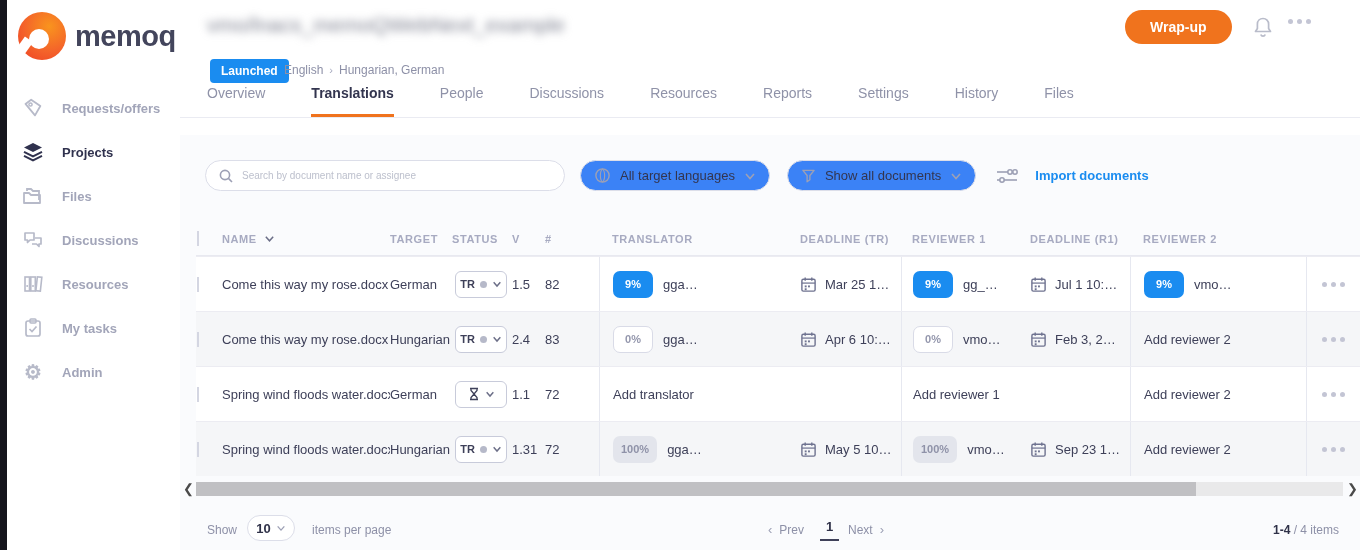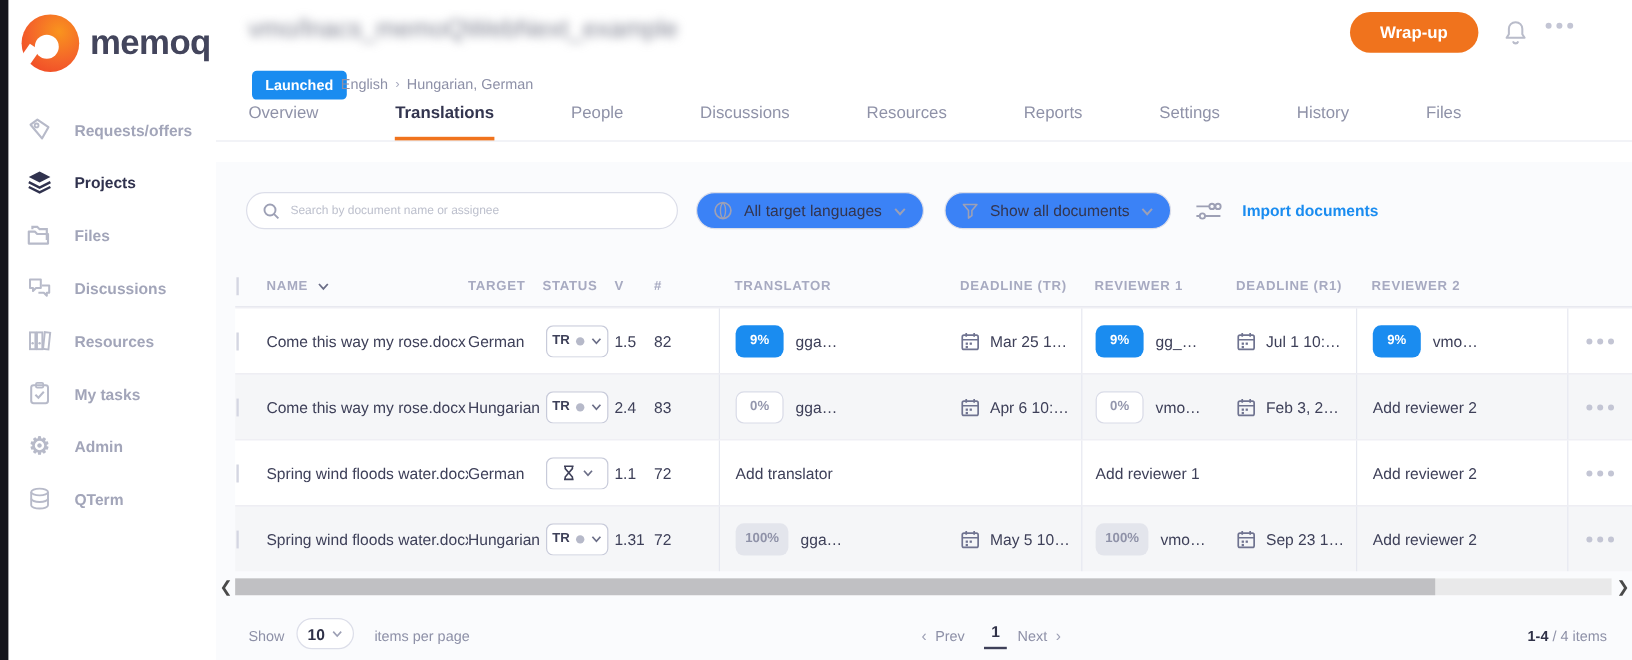--- a/index.html
+++ b/index.html
@@ -36,21 +36,21 @@
   .wrapup-btn { position:absolute; left:945px; top:10px; height:34px; padding:0 25px; border:none;
     border-radius:17px; background:#f0731d; color:#fff; font-size:14px; font-weight:700; cursor:pointer;
     font-family:"Liberation Sans",sans-serif; }
   .bell { position:absolute; left:1071px; top:15px; color:#b9bcca; cursor:pointer; }
   .dots-top { position:absolute; left:1108px; top:19px; display:flex; gap:4px; cursor:pointer; }
   .dots-top i, .row-dots i { width:5px; height:5px; border-radius:50%; background:#c3c5d4; display:block; }
   .badge-launched { position:absolute; left:30px; top:59px; background:#1a8cf0; color:#fff;
     font-size:12px; font-weight:700; padding:5px 11px; border-radius:4px; }
   .langpair { position:absolute; left:104px; top:63px; font-size:12px; color:#8d90a7; display:flex; align-items:center; gap:6px; }
   .langpair .sep { color:#a7aabf; font-size:11px; }
-  .tabs { position:absolute; left:27px; bottom:0; display:flex; gap:64px; }
+  .tabs { position:absolute; left:27px; bottom:0; display:flex; gap:46px; }
   .tab { font-size:14px; color:#8f92a8; padding-bottom:13px; cursor:pointer; border-bottom:3px solid transparent; }
   .tab.active { color:#33354f; font-weight:700; border-bottom-color:#f0731d; }
 
   
   .content { position:absolute; left:0; top:135px; width:1180px; height:415px; background:#fafbfd; }
 
   .filterbar { position:absolute; left:25px; top:25px; display:flex; align-items:center; }
   .search-box { width:360px; height:31px; border:1px solid #dcdee9; border-radius:16px; background:#fff;
     display:flex; align-items:center; padding:0 12px; gap:8px; }
   .search-box input { border:none; outline:none; flex:1; font-size:10px; color:#ef4444; background:transparent;
@@ -173,28 +173,20 @@
           <rect x="4" y="4" width="14" height="15" rx="2" fill="none" stroke="currentColor" stroke-width="1.7"></rect>
           <rect x="8" y="2" width="6" height="4" rx="1" fill="none" stroke="currentColor" stroke-width="1.5"></rect>
           <polyline points="7.5,12 10,14.5 14.5,9.5" fill="none" stroke="currentColor" stroke-width="1.7"></polyline>
         </svg>
         <span>My tasks</span>
       </div>
       <div class="nav-item">
         <span class="uicon">⚙</span>
         <span>Admin</span>
       </div>
-      <div class="nav-item">
-        <svg width="22" height="22" viewBox="0 0 22 22">
-          <ellipse cx="11" cy="5" rx="7" ry="2.8" fill="none" stroke="currentColor" stroke-width="1.6"></ellipse>
-          <path d="M4 5 v11 c0 1.6 3.1 2.8 7 2.8 s7-1.2 7-2.8 V5" fill="none" stroke="currentColor" stroke-width="1.6"></path>
-          <path d="M4 10.5 c0 1.6 3.1 2.8 7 2.8 s7-1.2 7-2.8" fill="none" stroke="currentColor" stroke-width="1.6"></path>
-        </svg>
-        <span>QTerm</span>
-      </div>
     </div>
   </div>
 
   <div class="main">
 
     <div class="hdr">
       <div class="proj-title">vmo/lnacs_memoQWebNext_example</div>
       <button class="wrapup-btn">Wrap-up</button>
       <span class="bell">
         <svg width="24" height="26" viewBox="0 0 24 26">

